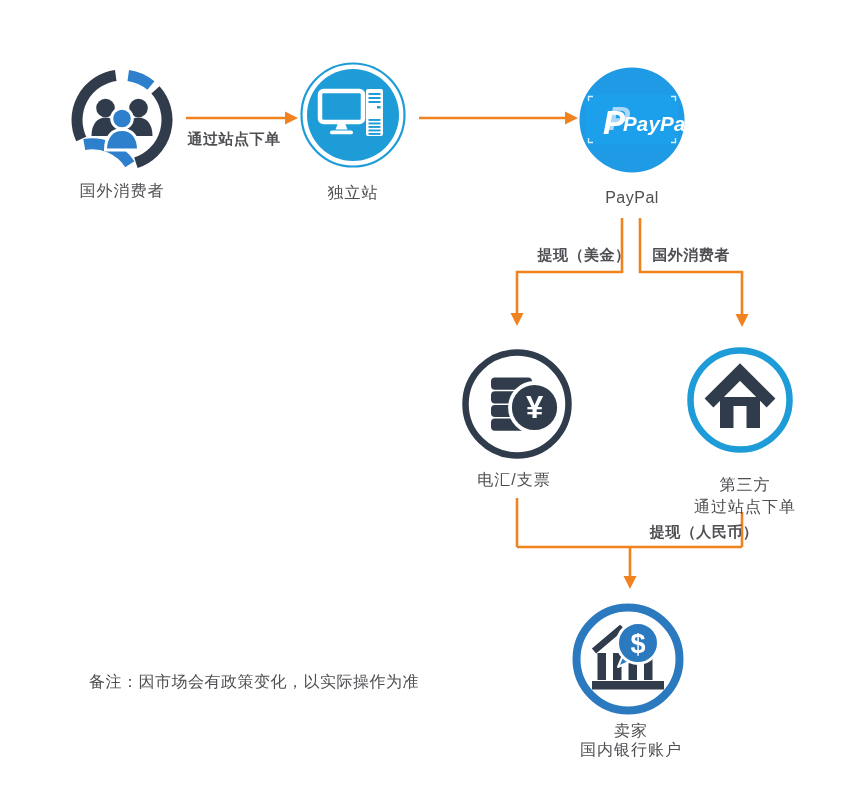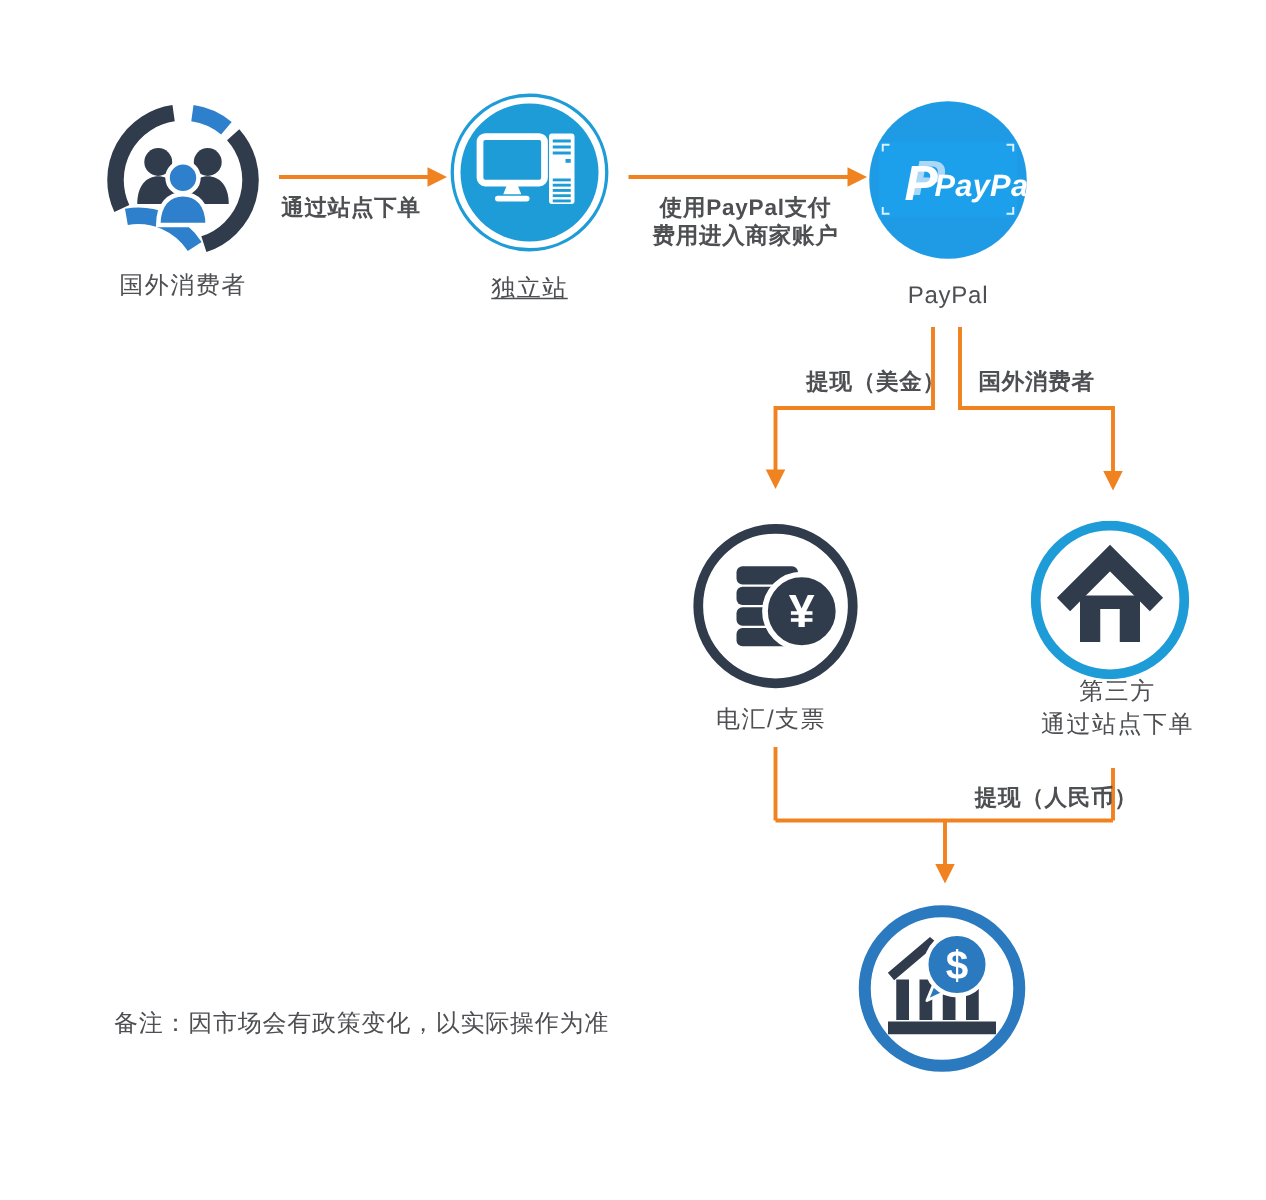--- a/index.html
+++ b/index.html
@@ -11,21 +11,21 @@
   .node{position:absolute;}
   .node svg{display:block;}
   .lbl{
     position:absolute;transform:translate(-50%,-50%);
     color:#4e4f52;white-space:nowrap;text-align:center;
   }
   .node-lbl{font-size:16px;letter-spacing:1px;}
   .edge-lbl{font-size:15px;letter-spacing:0.5px;font-weight:bold;}
   .two-line span{display:block;}
   .note{
-    position:absolute;left:76px;top:672px;transform:none;
+    position:absolute;left:89px;top:672px;transform:none;
     font-size:16px;color:#4e4f52;letter-spacing:0.5px;white-space:nowrap;
   }
 </style>
 </head>
 <body>
 
 <div class="canvas">
 
   <svg class="edges-layer" width="844" height="800" viewBox="0 0 844 800">
     <g stroke="#F0821F" stroke-width="2.6" fill="none">
@@ -83,21 +83,21 @@
         <rect x="68.5" y="39" width="12" height="2"></rect>
         <rect x="77" y="44" width="3.5" height="2.5"></rect>
         <rect x="68.5" y="57" width="12" height="1.9"></rect>
         <rect x="68.5" y="60.5" width="12" height="1.9"></rect>
         <rect x="68.5" y="64" width="12" height="1.9"></rect>
         <rect x="68.5" y="67.5" width="12" height="1.9"></rect>
         <rect x="68.5" y="71" width="12" height="1.9"></rect>
       </g>
     </svg>
   </div>
-  <div class="lbl node-lbl" style="left:353px;top:193px;text-decoration:underline;">独立站</div>
+  <div class="lbl node-lbl" style="left:353px;top:193px;">独立站</div>
 
   <div class="node" style="left:579px;top:67px;">
     <svg width="106" height="106" viewBox="0 0 106 106">
       <circle cx="53" cy="53" r="52.5" fill="#1F9AE4"></circle>
       <rect x="7" y="27.5" width="92" height="50" fill="#1CA0EC"></rect>
       <g stroke="#ffffff" stroke-width="1.3" fill="none" opacity="0.85">
         <path d="M9.5,34 v-4.5 h4.5"></path>
         <path d="M92,29.5 h4.5 v4.5"></path>
         <path d="M96.5,71 v4.5 h-4.5"></path>
         <path d="M14,75.5 h-4.5 v-4.5"></path>
@@ -125,46 +125,46 @@
   <div class="lbl node-lbl" style="left:514px;top:480px;">电汇/支票</div>
 
   <div class="node" style="left:687px;top:347px;">
     <svg width="106" height="106" viewBox="0 0 106 106">
       <circle cx="53" cy="53" r="49.5" fill="none" stroke="#1E9CD7" stroke-width="6.5"></circle>
       <rect x="33" y="50" width="40" height="31" fill="#303C4B"></rect>
       <path d="M22,56 L53,25 L84,56" fill="none" stroke="#303C4B" stroke-width="12.5" stroke-linejoin="miter"></path>
       <rect x="46.5" y="59" width="13" height="22" fill="#ffffff"></rect>
     </svg>
   </div>
-  <div class="lbl node-lbl two-line" style="left:745px;top:473px;line-height:22px;">
+  <div class="lbl node-lbl two-line" style="left:745px;top:496px;line-height:22px;">
     <span>第三方</span>
     <span>通过站点下单</span>
   </div>
 
   <div class="node" style="left:571px;top:602px;">
     <svg width="114" height="114" viewBox="0 0 114 114">
       <circle cx="57" cy="57" r="51.5" fill="none" stroke="#2B79BE" stroke-width="8"></circle>
       <path d="M23,49 L49,27 L75,49" fill="none" stroke="#303C4B" stroke-width="6.5"></path>
       <g fill="#303C4B">
         <rect x="26.5" y="51" width="8.5" height="27"></rect>
         <rect x="42" y="51" width="8.5" height="27"></rect>
         <rect x="57.5" y="51" width="8.5" height="27"></rect>
         <rect x="73" y="51" width="8.5" height="27"></rect>
         <rect x="21" y="79" width="72" height="8.5"></rect>
       </g>
       <path d="M52,53 L47,65 L62,58 Z" fill="#2B79BE" stroke="#ffffff" stroke-width="2" stroke-linejoin="round"></path>
       <circle cx="67" cy="41" r="20.5" fill="#2B79BE" stroke="#ffffff" stroke-width="3"></circle>
       <text x="67" y="50.5" text-anchor="middle" font-size="27" font-weight="bold" fill="#ffffff">$</text>
     </svg>
   </div>
+  <div class="lbl node-lbl two-line" style="left:631px;top:740px;line-height:19px;">
+    <span>卖家</span>
+    <span>国内银行账户</span>
+  </div>
 
   <div class="lbl edge-lbl" style="left:234px;top:139px;">通过站点下单</div>
-  <div class="lbl edge-lbl two-line" style="left:497px;top:148px;line-height:19px;">
-    <span>使用PayPal支付</span>
-    <span>费用进入商家账户</span>
-  </div>
   <div class="lbl edge-lbl" style="left:584px;top:255px;">提现（美金）</div>
   <div class="lbl edge-lbl" style="left:691px;top:255px;">国外消费者</div>
   <div class="lbl edge-lbl" style="left:704px;top:532px;">提现（人民币）</div>
 
   <div class="note">备注：因市场会有政策变化，以实际操作为准</div>
 
 </div>
 
 </body></html>

